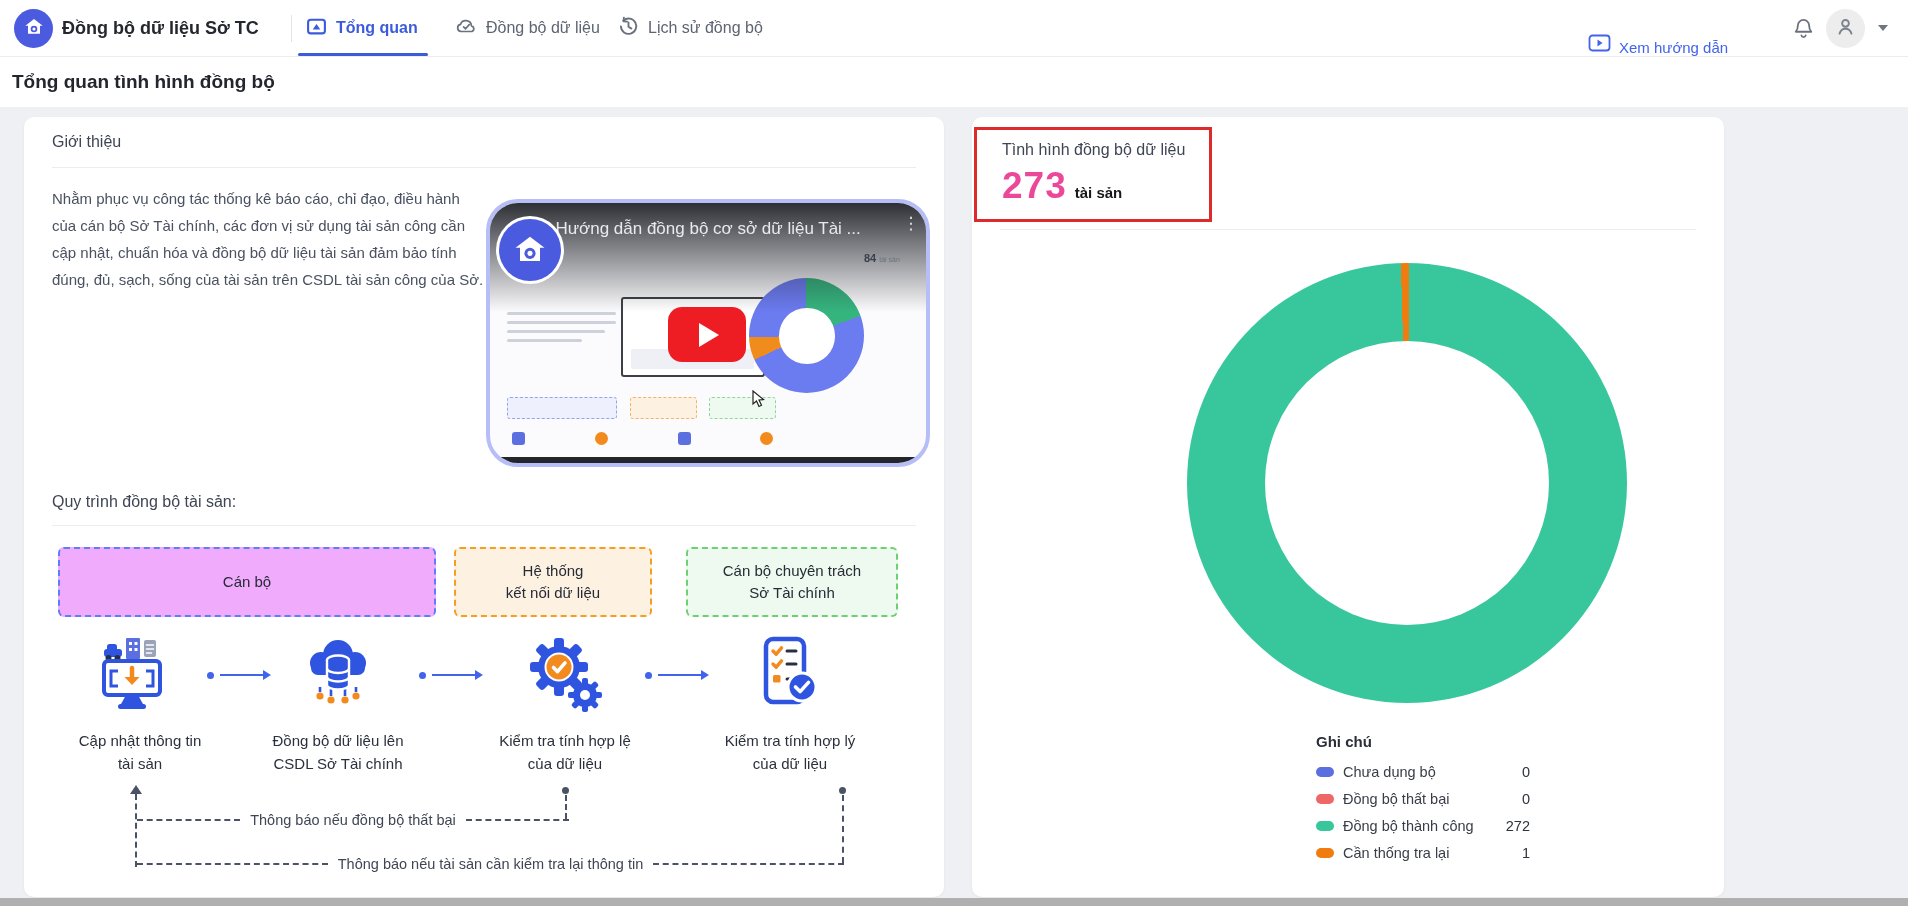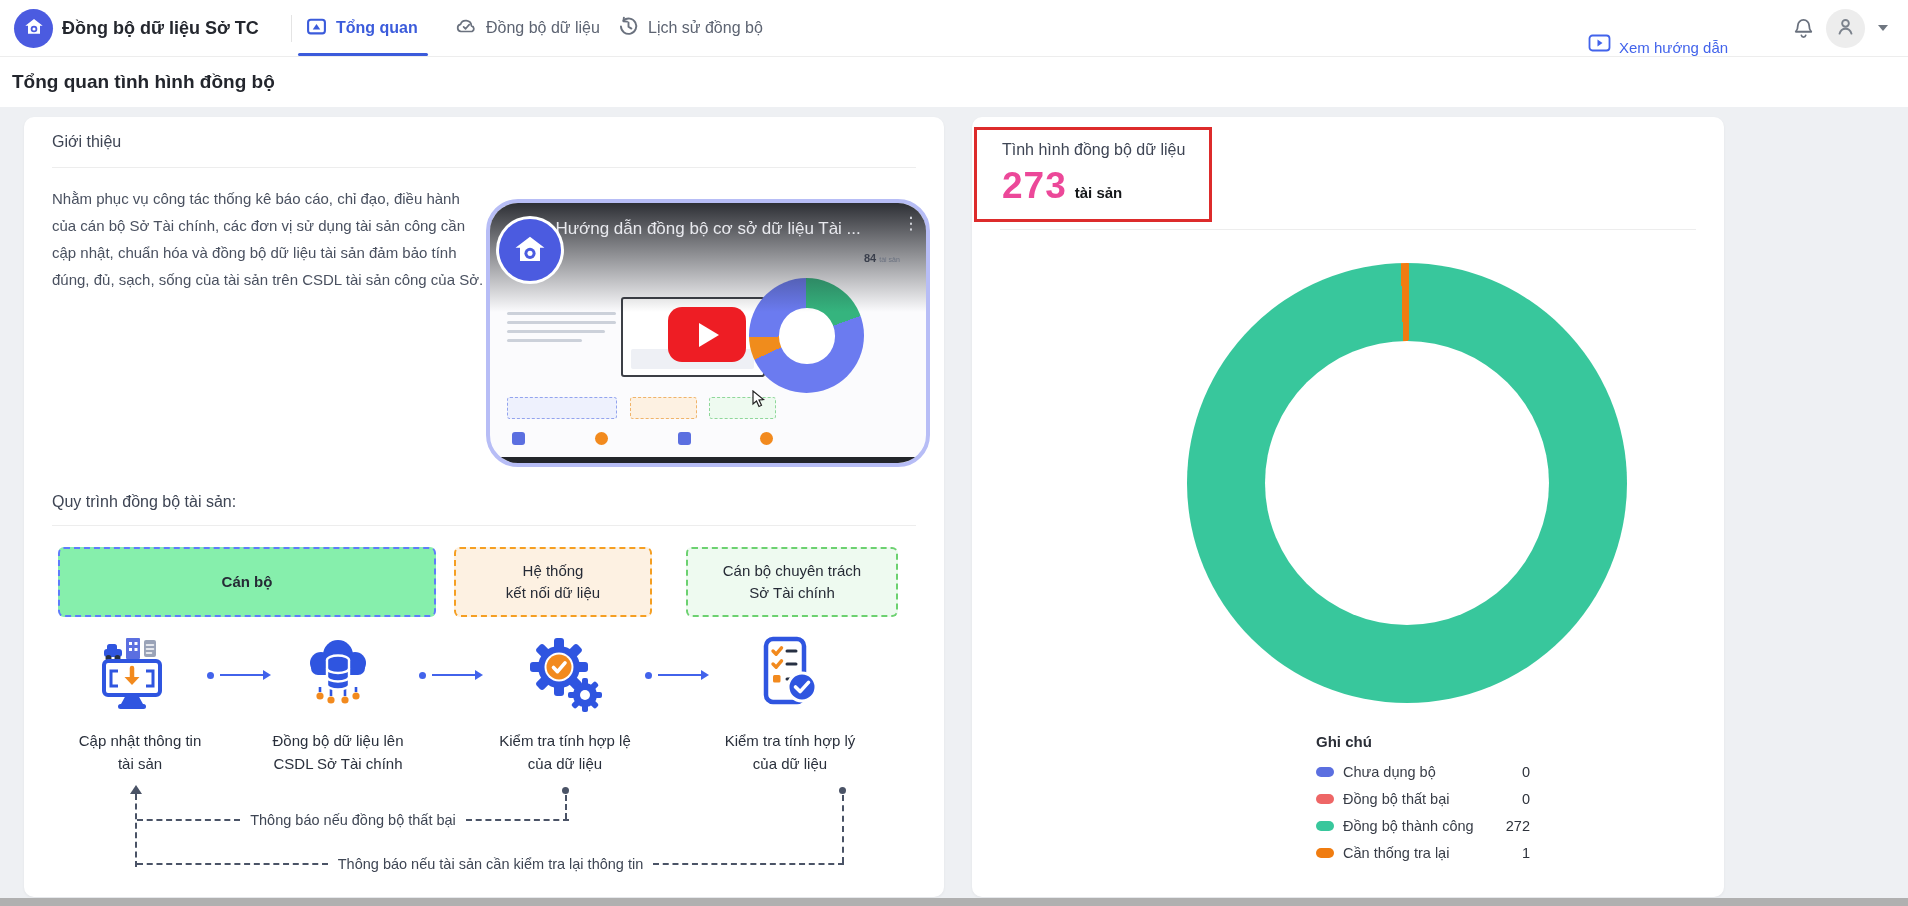--- a/index.html
+++ b/index.html
@@ -57,21 +57,21 @@
   .thumb-stat { position:absolute; right:6%; top:19%; color:#3a3f4c; font-size:11px; font-weight:700; }
   .thumb-stat small { font-weight:400; font-size:7px; color:#6a7180; }
   .thumb-logo { position:absolute; left:2%; top:6%; width:62px; height:62px; border-radius:50%; background:#4b5be0; display:flex; align-items:center; justify-content:center; box-shadow:0 0 0 3px #fff; }
   .play-btn { position:absolute; left:40.8%; top:40%; width:78px; height:55px; background:#ee1d24; border-radius:14px; display:flex; align-items:center; justify-content:center; cursor:pointer; }
   .play-btn i { width:0; height:0; border-top:12px solid transparent; border-bottom:12px solid transparent; border-left:20px solid #fff; margin-left:4px; }
   .thumb-cursor { position:absolute; left:60%; top:72%; }
   .thumb-bottom { position:absolute; left:0; bottom:0; width:100%; height:6px; background:#23252a; }
 
   
   .role-box { position:absolute; top:430px; height:70px; border-radius:6px; display:flex; flex-direction:column; justify-content:center; text-align:center; font-size:15px; font-weight:500; color:#262b36; line-height:22px; }
-  .role-1 { left:34px;  width:378px; border:2px dashed #5f7cfa; background:#86efac;font-weight:bold; }
+  .role-1 { left:34px;  width:378px; border:2px dashed #5f7cfa; background:#f0abfc; }
   .role-2 { left:430px; width:198px; border:2px dashed #f59f22; background:#fdf1e2; }
   .role-3 { left:662px; width:212px; border:2px dashed #6cd170; background:#eefaf0; }
 
   .step-icon { position:absolute; top:516px; width:88px; height:88px; }
   .si-1 { left:72px; } .si-2 { left:270px; } .si-3 { left:497px; } .si-4 { left:722px; }
   .flow-arrow { position:absolute; top:553px; width:64px; height:10px; display:flex; align-items:center; }
   .fa-1 { left:183px; } .fa-2 { left:395px; } .fa-3 { left:621px; }
   .flow-arrow .dot  { width:7px; height:7px; border-radius:50%; background:#4263eb; }
   .flow-arrow .line { flex:1; height:2px; background:#4263eb; margin-left:6px; }
   .flow-arrow .head { width:0; height:0; border-top:5px solid transparent; border-bottom:5px solid transparent; border-left:8px solid #4263eb; }

